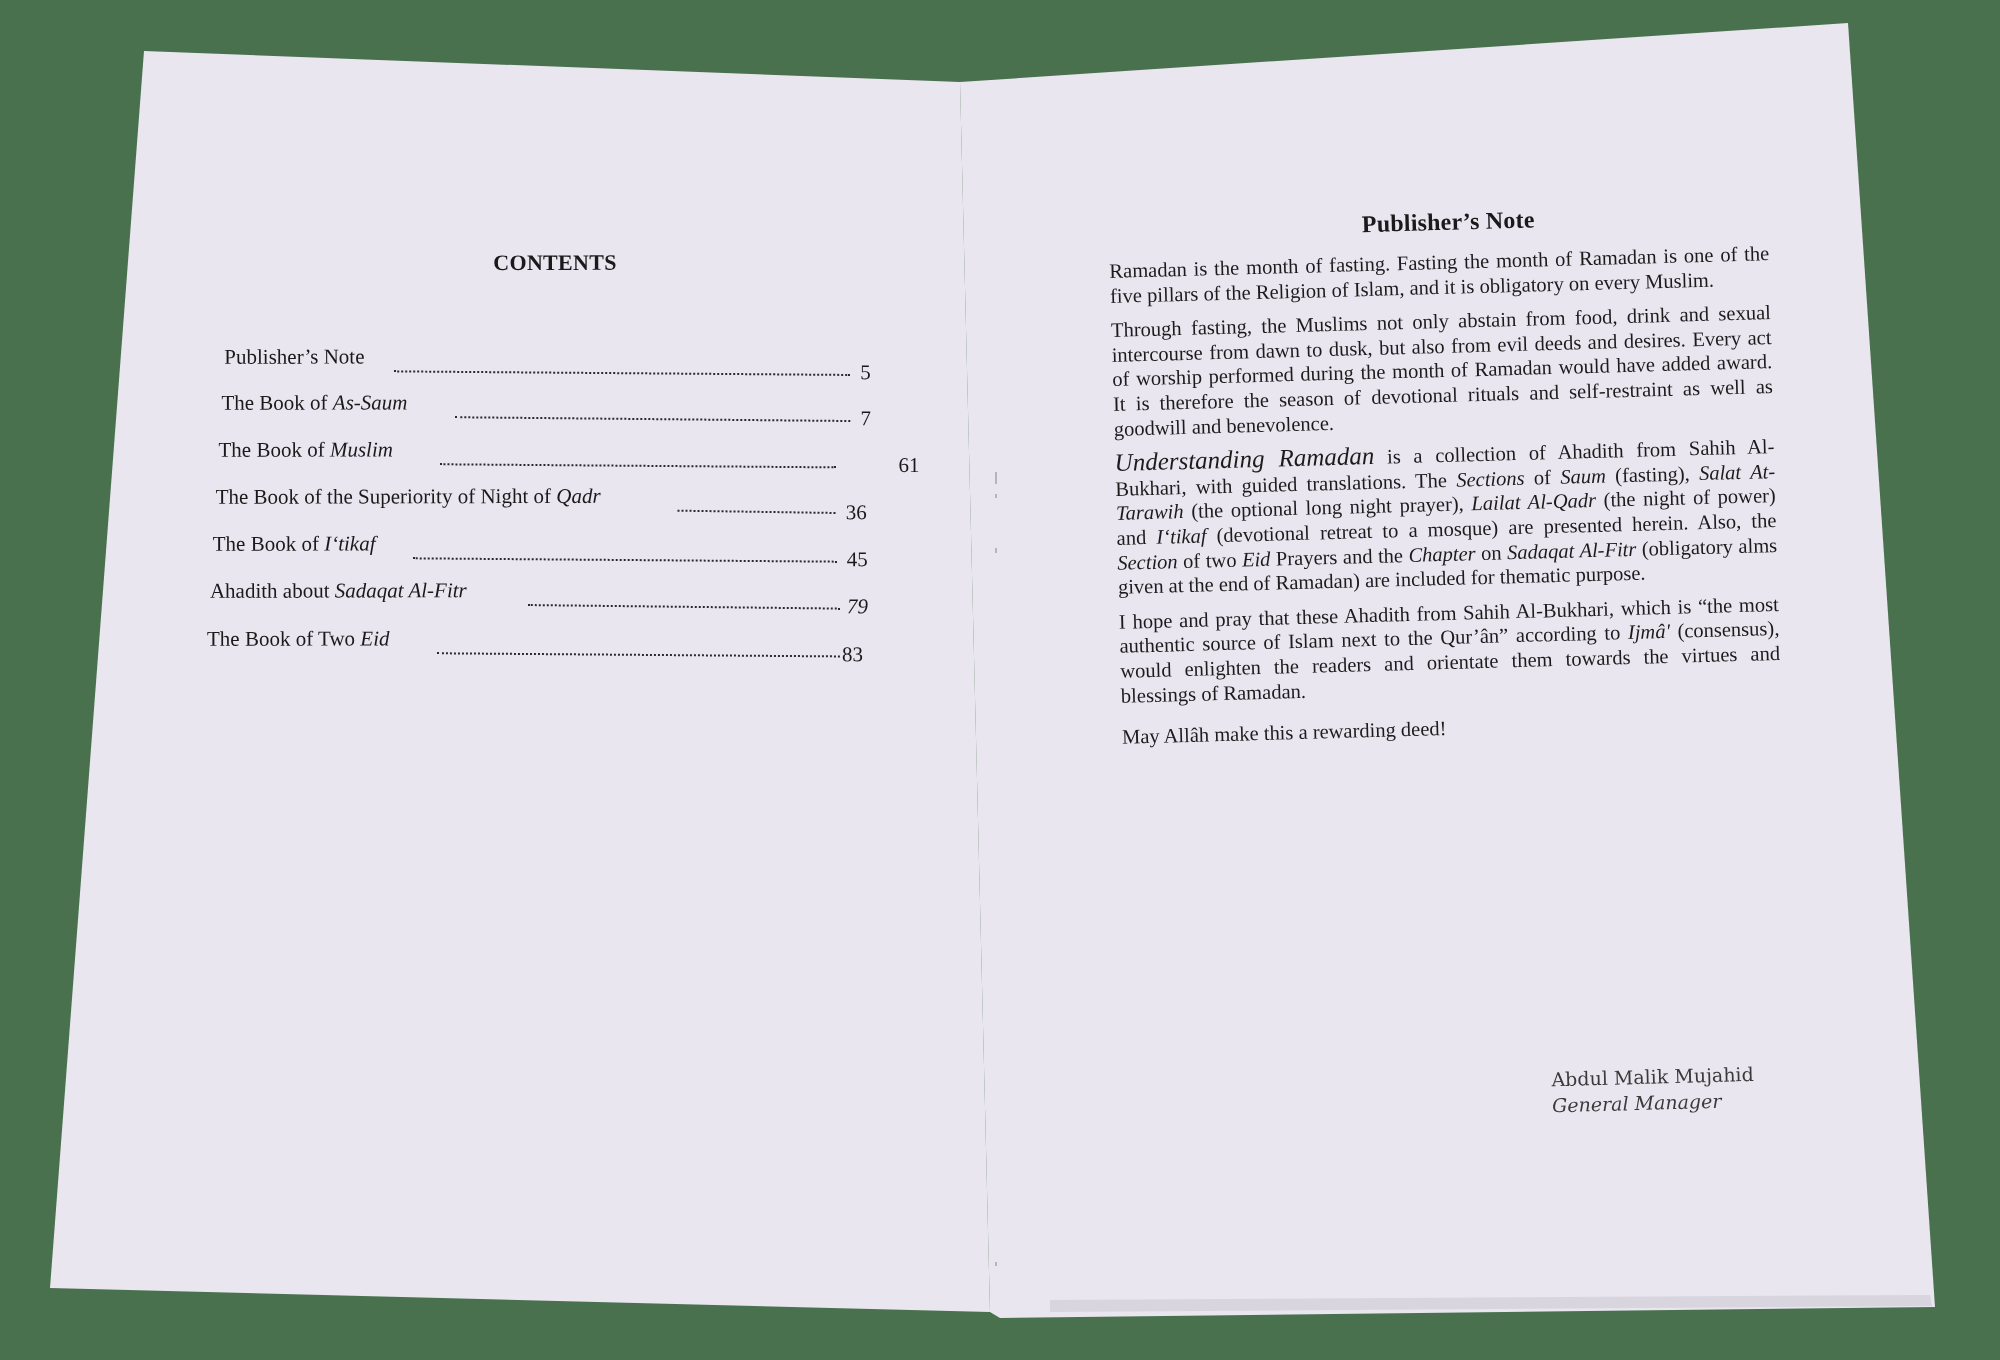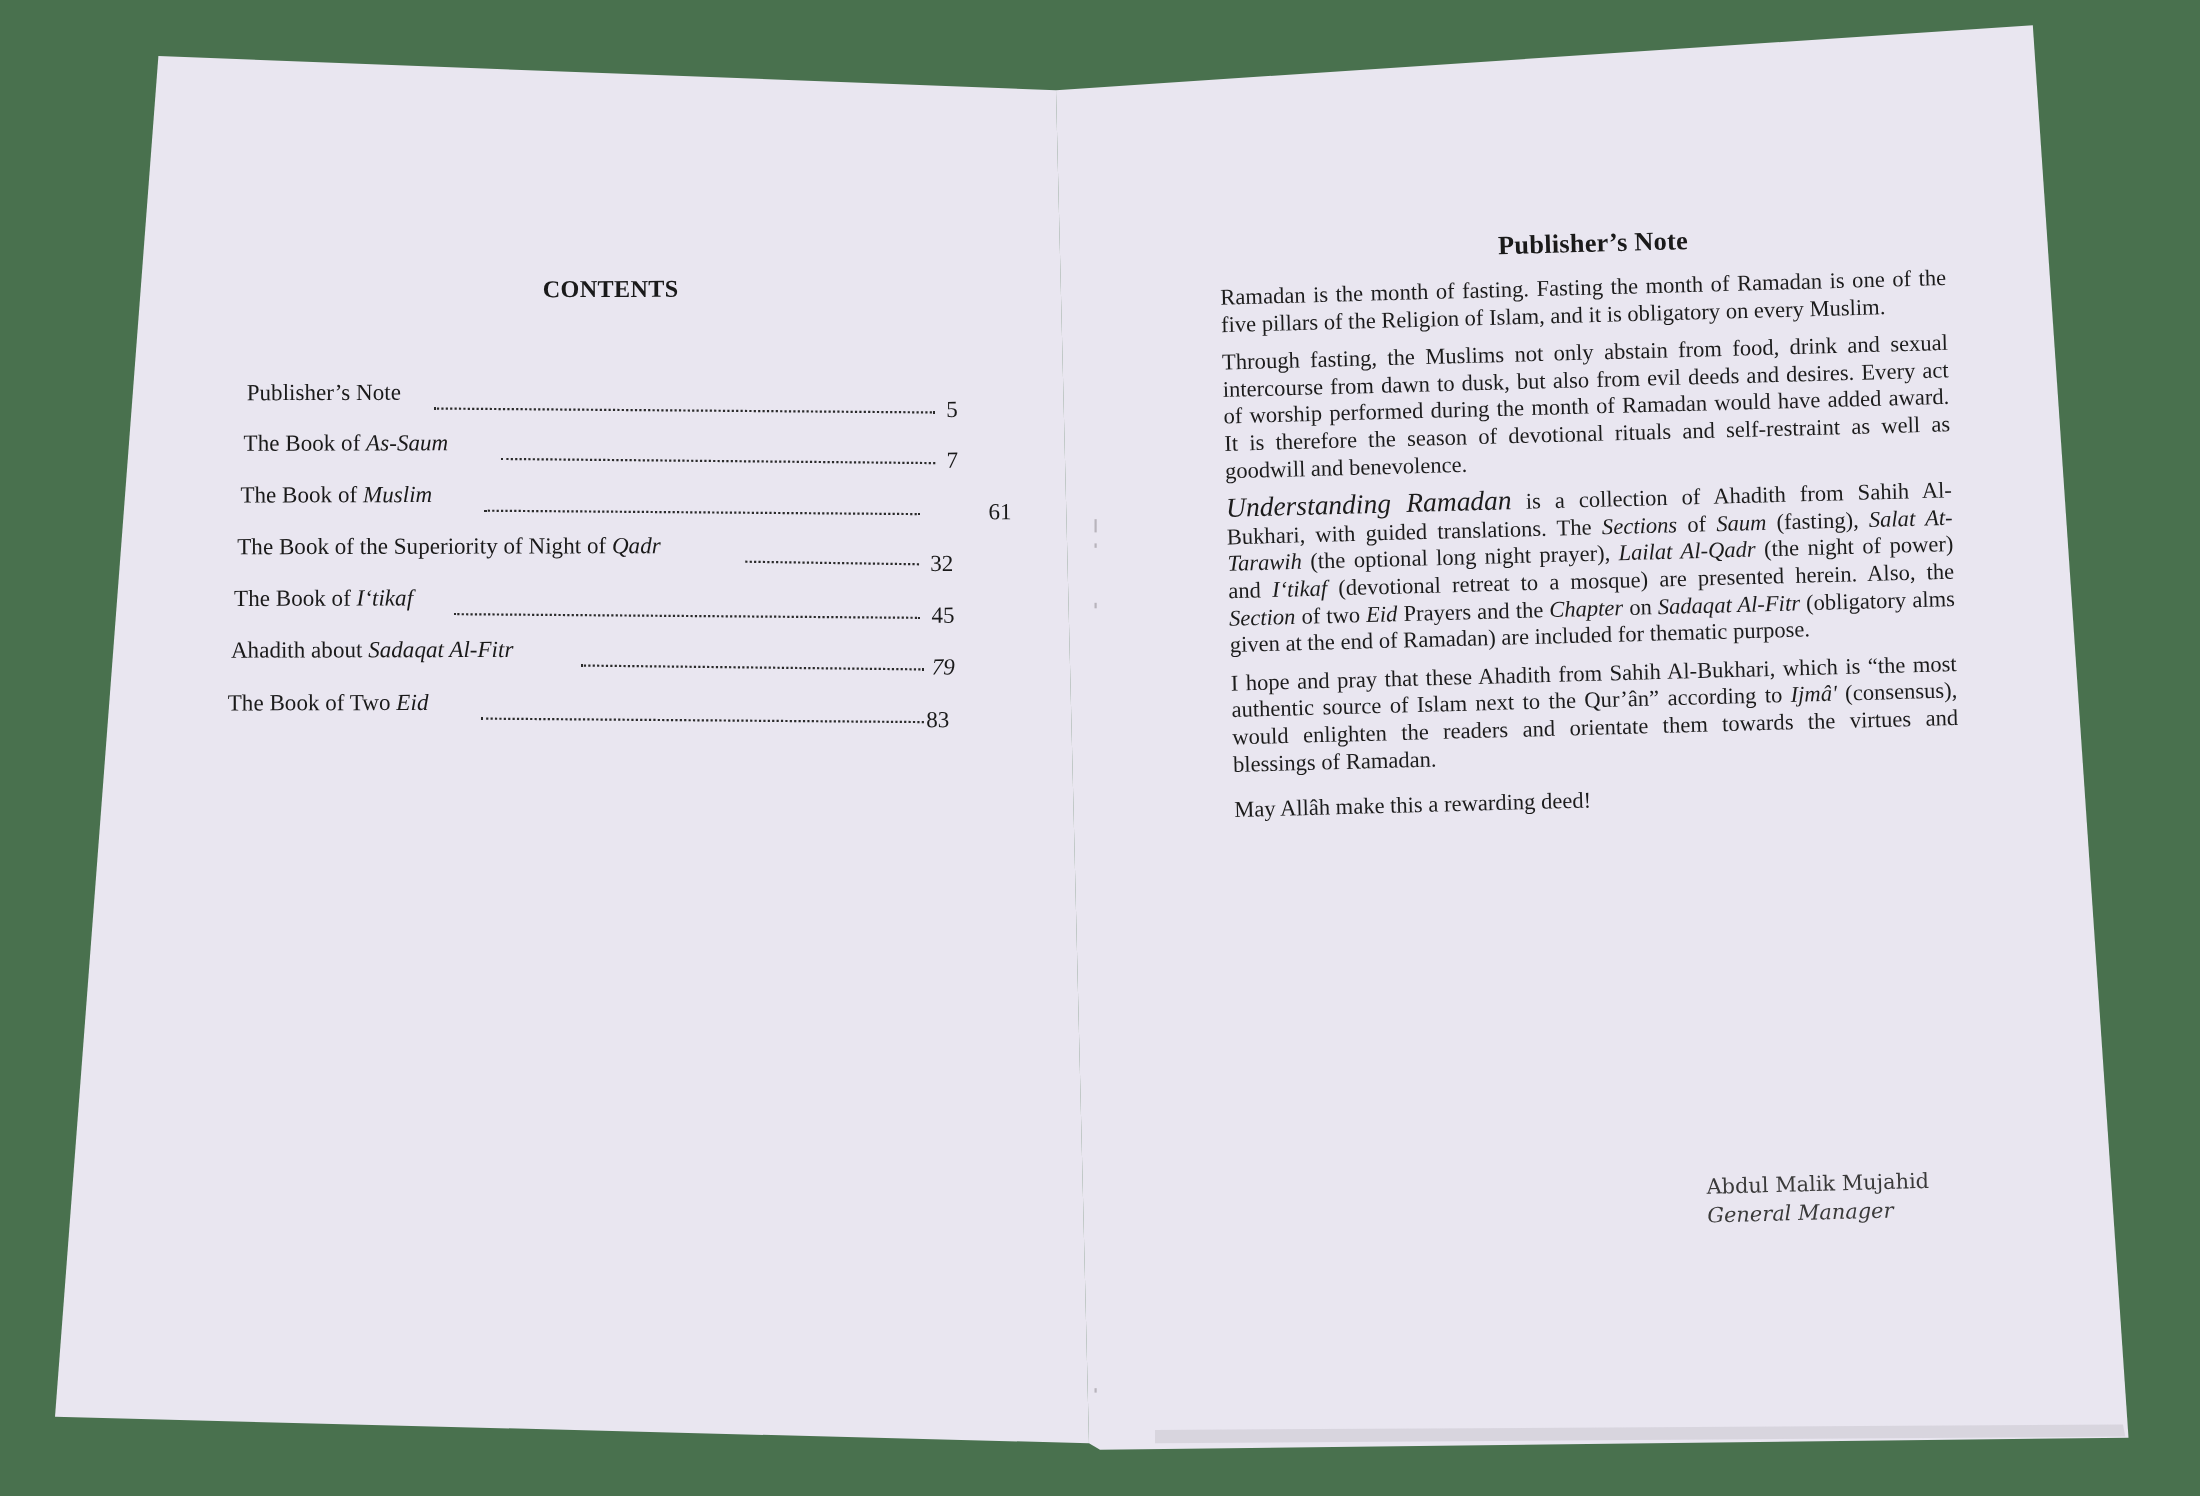--- a/index.html
+++ b/index.html
@@ -158,21 +158,21 @@
       <span class="toc-page" style="left:639px;">7</span>
     </div>
     <div class="toc-row" style="left:18px;top:93px;width:662px;">
       <span class="toc-title"><span>The Book of </span><i>Muslim</i></span>
       <span class="toc-dots" style="left:222px;width:396px;transform:rotate(0.6deg);"></span>
       <span class="toc-page" style="left:636px;margin-left:44px;">61</span>
     </div>
     <div class="toc-row" style="left:15px;top:140px;width:665px;">
       <span class="toc-title"><span>The Book of the Superiority of Night of </span><i>Qadr</i></span>
       <span class="toc-dots" style="left:462px;width:158px;transform:rotate(1deg);"></span>
-      <span class="toc-page" style="left:630px;">32</span>
+      <span class="toc-page" style="left:630px;">36</span>
     </div>
     <div class="toc-row" style="left:12px;top:187px;width:668px;">
       <span class="toc-title"><span>The Book of </span><i>I‘tikaf</i></span>
       <span class="toc-dots" style="left:200px;width:424px;transform:rotate(0.6deg);"></span>
       <span class="toc-page" style="left:634px;">45</span>
     </div>
     <div class="toc-row" style="left:9px;top:234px;width:671px;">
       <span class="toc-title"><span>Ahadith about </span><i>Sadaqat Al-Fitr</i></span>
       <span class="toc-dots" style="left:318px;width:312px;transform:rotate(0.8deg);"></span>
       <span class="toc-page" style="left:637px;font-style:italic;">79</span>

